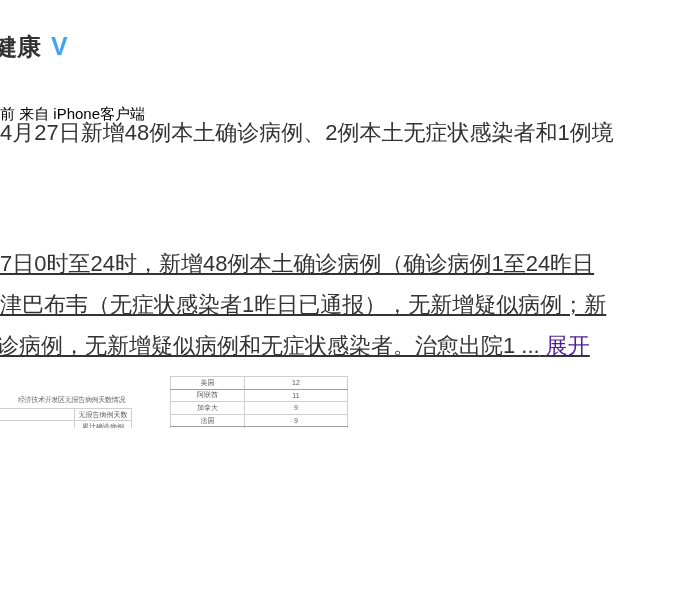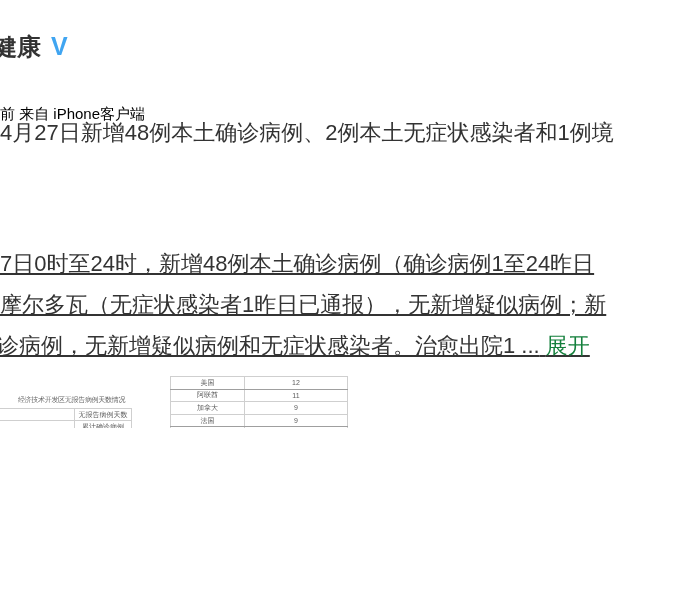--- a/index.html
+++ b/index.html
@@ -20,21 +20,21 @@
     position:absolute;left:0;top:85px;font-size:15px;color:#000000;
     white-space:nowrap;
     margin-top:20px;
   }
   
   .para{position:absolute;left:0;color:#333;font-size:22px;white-space:nowrap;}
   .para1{top:109px;line-height:47px;text-align:center;}
   .para2{top:243px;line-height:41px;text-decoration:underline;}
   .para .ln{white-space:nowrap;}
   .para .ln.shift{margin-left:-3px;}
-  .expand{color:#15803d;cursor:pointer;}
+  .expand{color:#4c1d95;cursor:pointer;}
   
   .thumb{
     position:absolute;background:#fff;overflow:hidden;
     filter:blur(0.45px);color:#555;
   }
   .thumb-left{left:0;top:376px;width:143px;height:214px;}
   .thumb-right{left:153px;top:374px;width:207px;height:216px;}
   .tbl-title{
     margin-top:19px;width:100%;text-align:center;font-size:7px;
     white-space:nowrap;overflow:hidden;letter-spacing:-0.3px;color:#666;
@@ -65,21 +65,21 @@
     <span>健康</span><span class="vbadge">V</span>
   </div>
   <div class="meta">前 来自 iPhone客户端</div>
 
   <div class="para para1">
     <div class="ln">4月27日新增48例本土确诊病例、2例本土无症状感染者和1例境</div>
   </div>
 
   <div class="para para2">
     <div class="ln">7日0时至24时，新增48例本土确诊病例（确诊病例1至24昨日</div>
-    <div class="ln">摩尔多瓦（无症状感染者1昨日已通报），无新增疑似病例；新</div>
+    <div class="ln">津巴布韦（无症状感染者1昨日已通报），无新增疑似病例；新</div>
     <div class="ln shift">
       <span>诊病例，无新增疑似病例和无症状感染者。治愈出院1 ...</span>
       <span class="expand">展开</span>
     </div>
   </div>
 
   <div class="thumb thumb-left">
     <div class="tbl-title">经济技术开发区无报告病例天数情况</div>
     <table class="mini" id="left-table">
       <tbody id="left-tbody">

